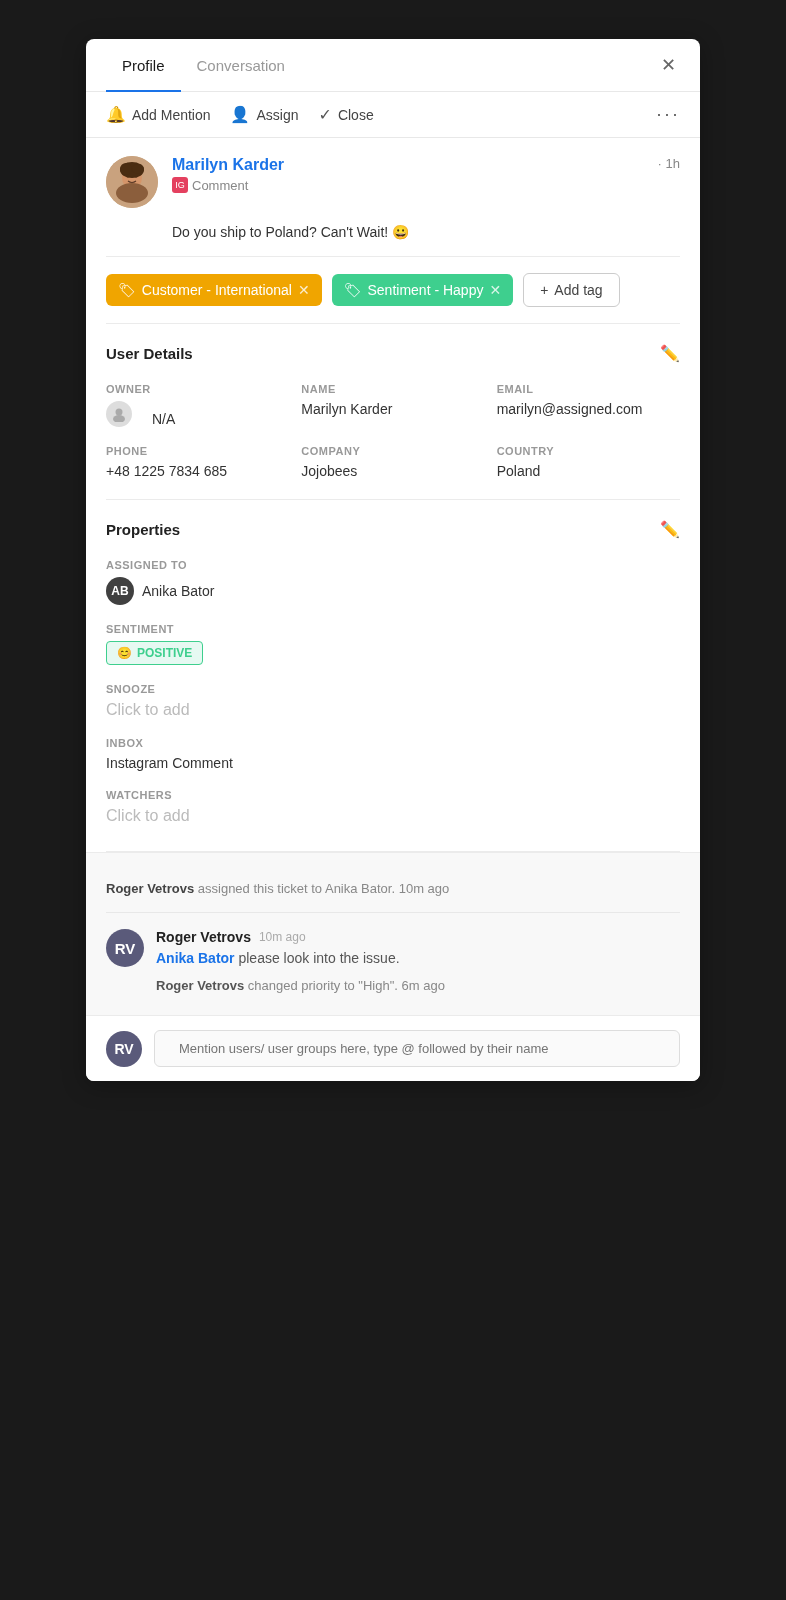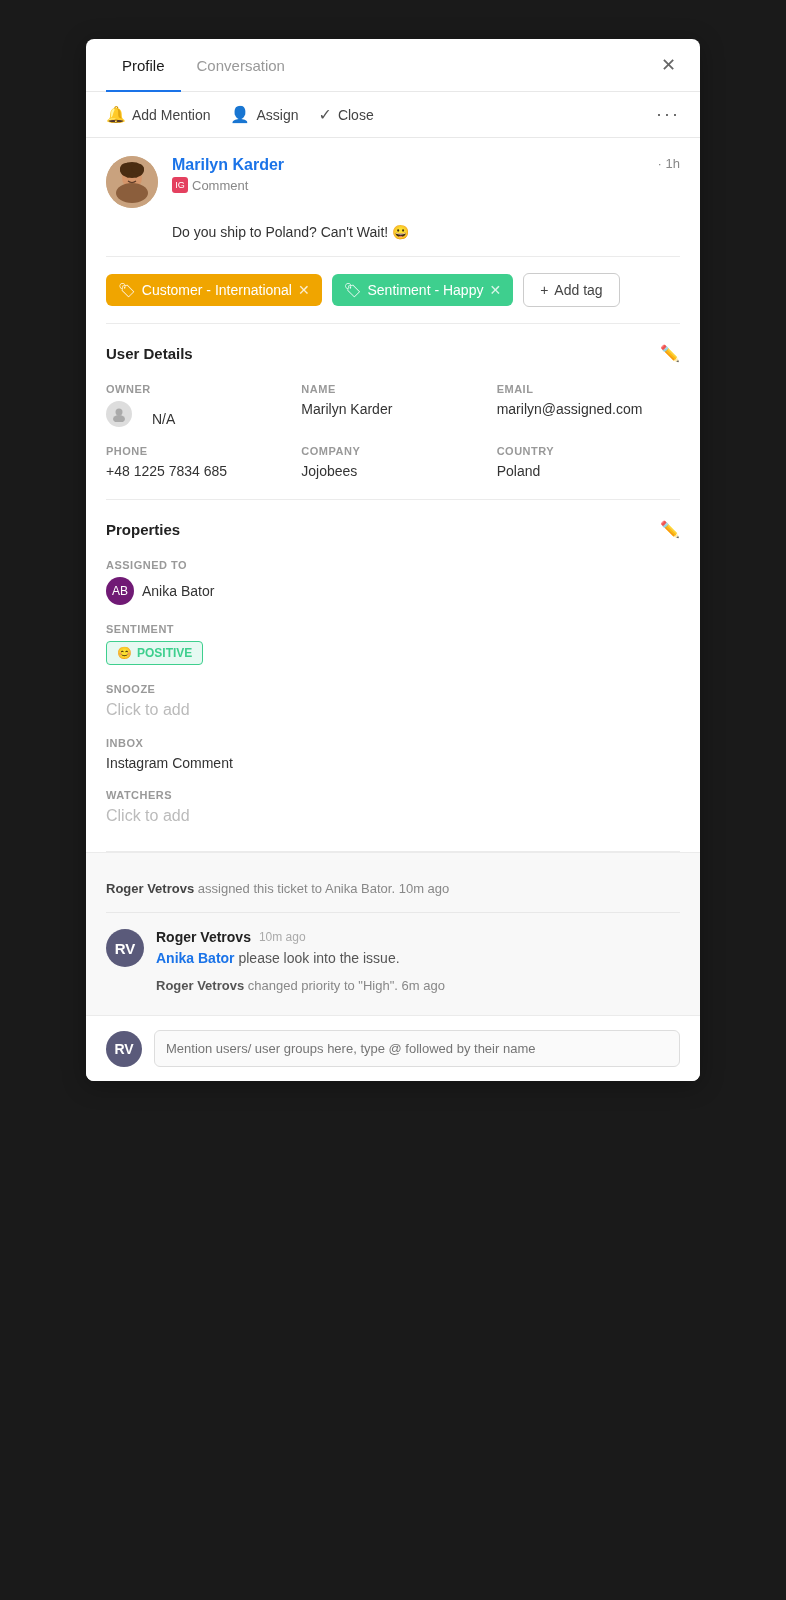--- a/index.html
+++ b/index.html
@@ -262,27 +262,27 @@
       display: flex;
       align-items: center;
       gap: 8px;
       font-size: 14px;
       color: #333;
     }
     .assigned-avatar {
       width: 28px;
       height: 28px;
       border-radius: 50%;
-      background: #701a75;
+      background: #404040;
       display: flex;
       align-items: center;
       justify-content: center;
       font-size: 12px;
       color: white;
-      font-weight: 400;
+      font-weight: 700;
     }
     
     .activity-section {
       background: #f8f8f8;
       padding: 18px 20px 10px;
       border-top: 1px solid #ebebeb;
     }
     .activity-log-text {
       font-size: 13px;
       color: #888;
@@ -364,21 +364,21 @@
       justify-content: center;
       font-size: 14px;
       color: white;
       flex-shrink: 0;
       font-weight: 600;
     }
     .reply-input {
       flex: 1;
       border: 1px solid #ddd;
       border-radius: 6px;
-      padding: 10px 11px;
+      padding: 10px 24px;
       font-size: 13px;
       color: #aaa;
       outline: none;
       background: #fafafa;
     }
   </style>
 </head>
 <body>
 
 <div class="panel">

